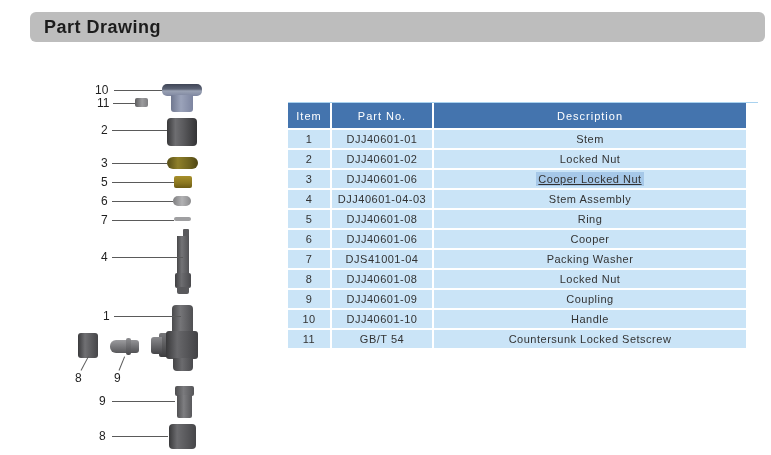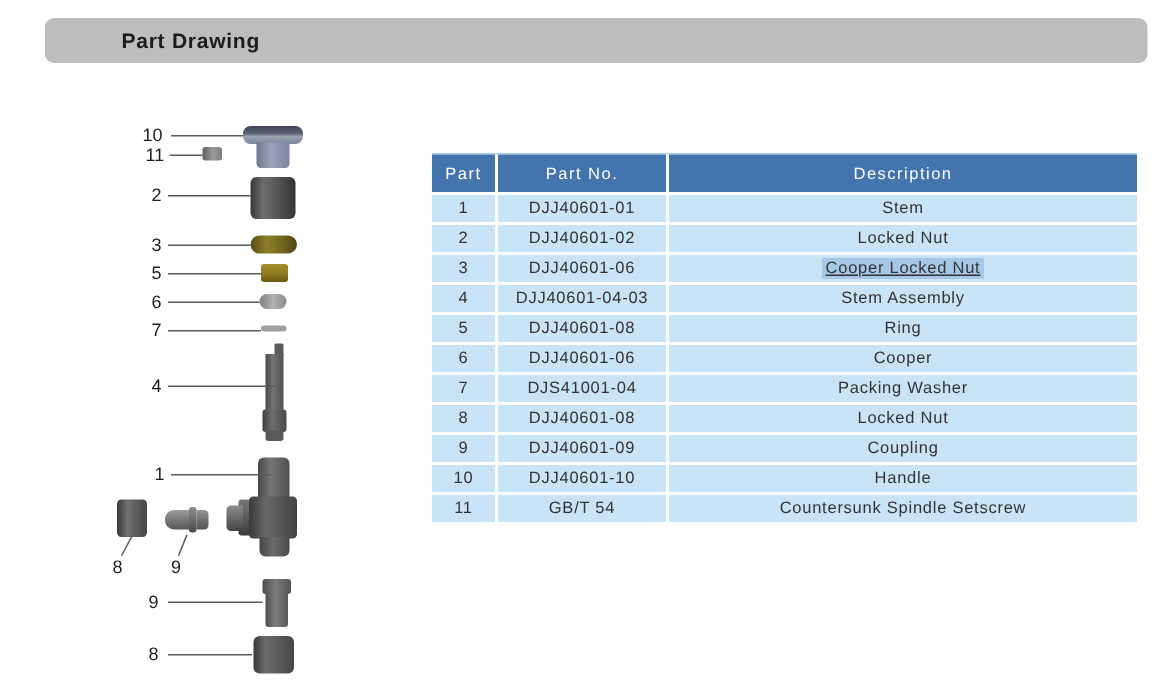--- a/index.html
+++ b/index.html
@@ -5,21 +5,21 @@
   * { margin:0; padding:0; box-sizing:border-box; }
   body { background:#ffffff; font-family:"Liberation Sans", sans-serif; }
   .page { position:relative; width:771px; height:455px; background:#fff; overflow:hidden; }
 
   
   .title-bar {
     position:absolute; left:30px; top:12px; width:735px; height:30px;
     background:#bdbdbd; border-radius:6px;
     display:flex; align-items:center; padding-left:14px;
   }
-  .title-bar span { font-size:14px; font-weight:bold; color:#1c1c1c; letter-spacing:0.5px;margin-left:37px; }
+  .title-bar span { font-size:18px; font-weight:bold; color:#1c1c1c; letter-spacing:0.5px; }
 
   
   .part { position:absolute; }
   .leader { position:absolute; height:1px; background:#5a5a5a; }
   .callout { position:absolute; font-size:12px; color:#1f1f1f; }
 
   .handle-flange { left:162px; top:84px; width:40px; height:12px; border-radius:5px;
     background:linear-gradient(180deg,#3f4556 0%,#5c6375 42%,#9aa2b4 58%,#7e86a0 100%); }
   .handle-stem { left:171px; top:95px; width:22px; height:17px; border-radius:0 0 3px 3px;
     background:linear-gradient(90deg,#707890,#9ba3ba 45%,#7d85a0); }
@@ -103,21 +103,21 @@
   .parts-table { position:absolute; left:286px; top:101px; border-collapse:separate; border-spacing:2px; }
   .parts-table th {
     background:#4474ae; color:#ffffff; font-size:11px; font-weight:normal;
     height:25px; letter-spacing:1px; text-align:center;
   }
   .parts-table td {
     background:#cae4f7; color:#333333; font-size:11px; height:18px;
     text-align:center; letter-spacing:0.5px; padding:0 4px;
   }
   .col-item { width:42px; }
-  .col-part { width:112px;margin-top:36px; }
+  .col-part { width:100px;margin-top:36px; }
   .col-desc { width:312px; }
   .highlight { background:#a6c8e8; padding:1px 2px;text-decoration:underline; }
 </style>
 </head>
 <body>
 
 <div class="page">
 
   <div class="title-bar">
     <span>Part Drawing</span>
@@ -188,21 +188,21 @@
     <span class="callout c-8l">8</span>
     <span class="callout c-9l">9</span>
     <span class="callout c-9b">9</span>
     <span class="callout c-8b">8</span>
   </div>
 
   <div class="table-topline"></div>
   <table class="parts-table">
     <thead>
       <tr>
-        <th class="col-item">Part</th>
+        <th class="col-item">Item</th>
         <th class="col-part">Part No.</th>
         <th class="col-desc">Description</th>
       </tr>
     </thead>
     <tbody>
         <tr>
           <td>1</td>
           <td>DJJ40601-01</td>
           <td>Stem</td>
         </tr>
@@ -247,18 +247,18 @@
           <td>Coupling</td>
         </tr>
         <tr>
           <td>10</td>
           <td>DJJ40601-10</td>
           <td>Handle</td>
         </tr>
         <tr>
           <td>11</td>
           <td>GB/T 54</td>
-          <td>Countersunk Spindle Setscrew</td>
+          <td>Countersunk Locked Setscrew</td>
         </tr>
       </tbody>
   </table>
 
 </div>
 
 </body></html>

